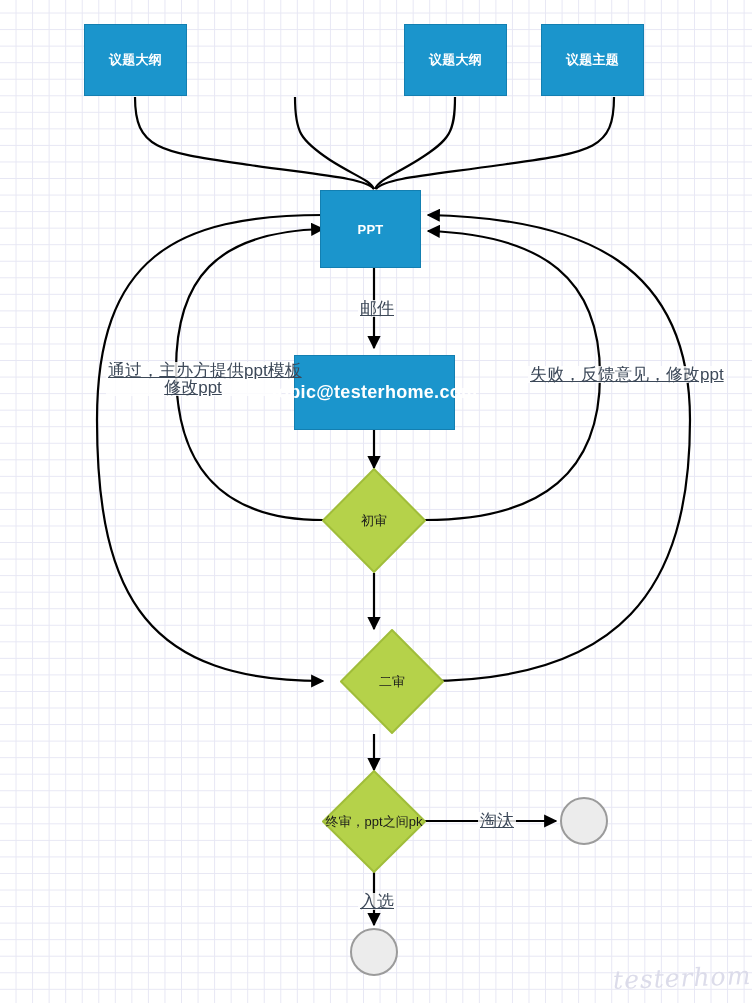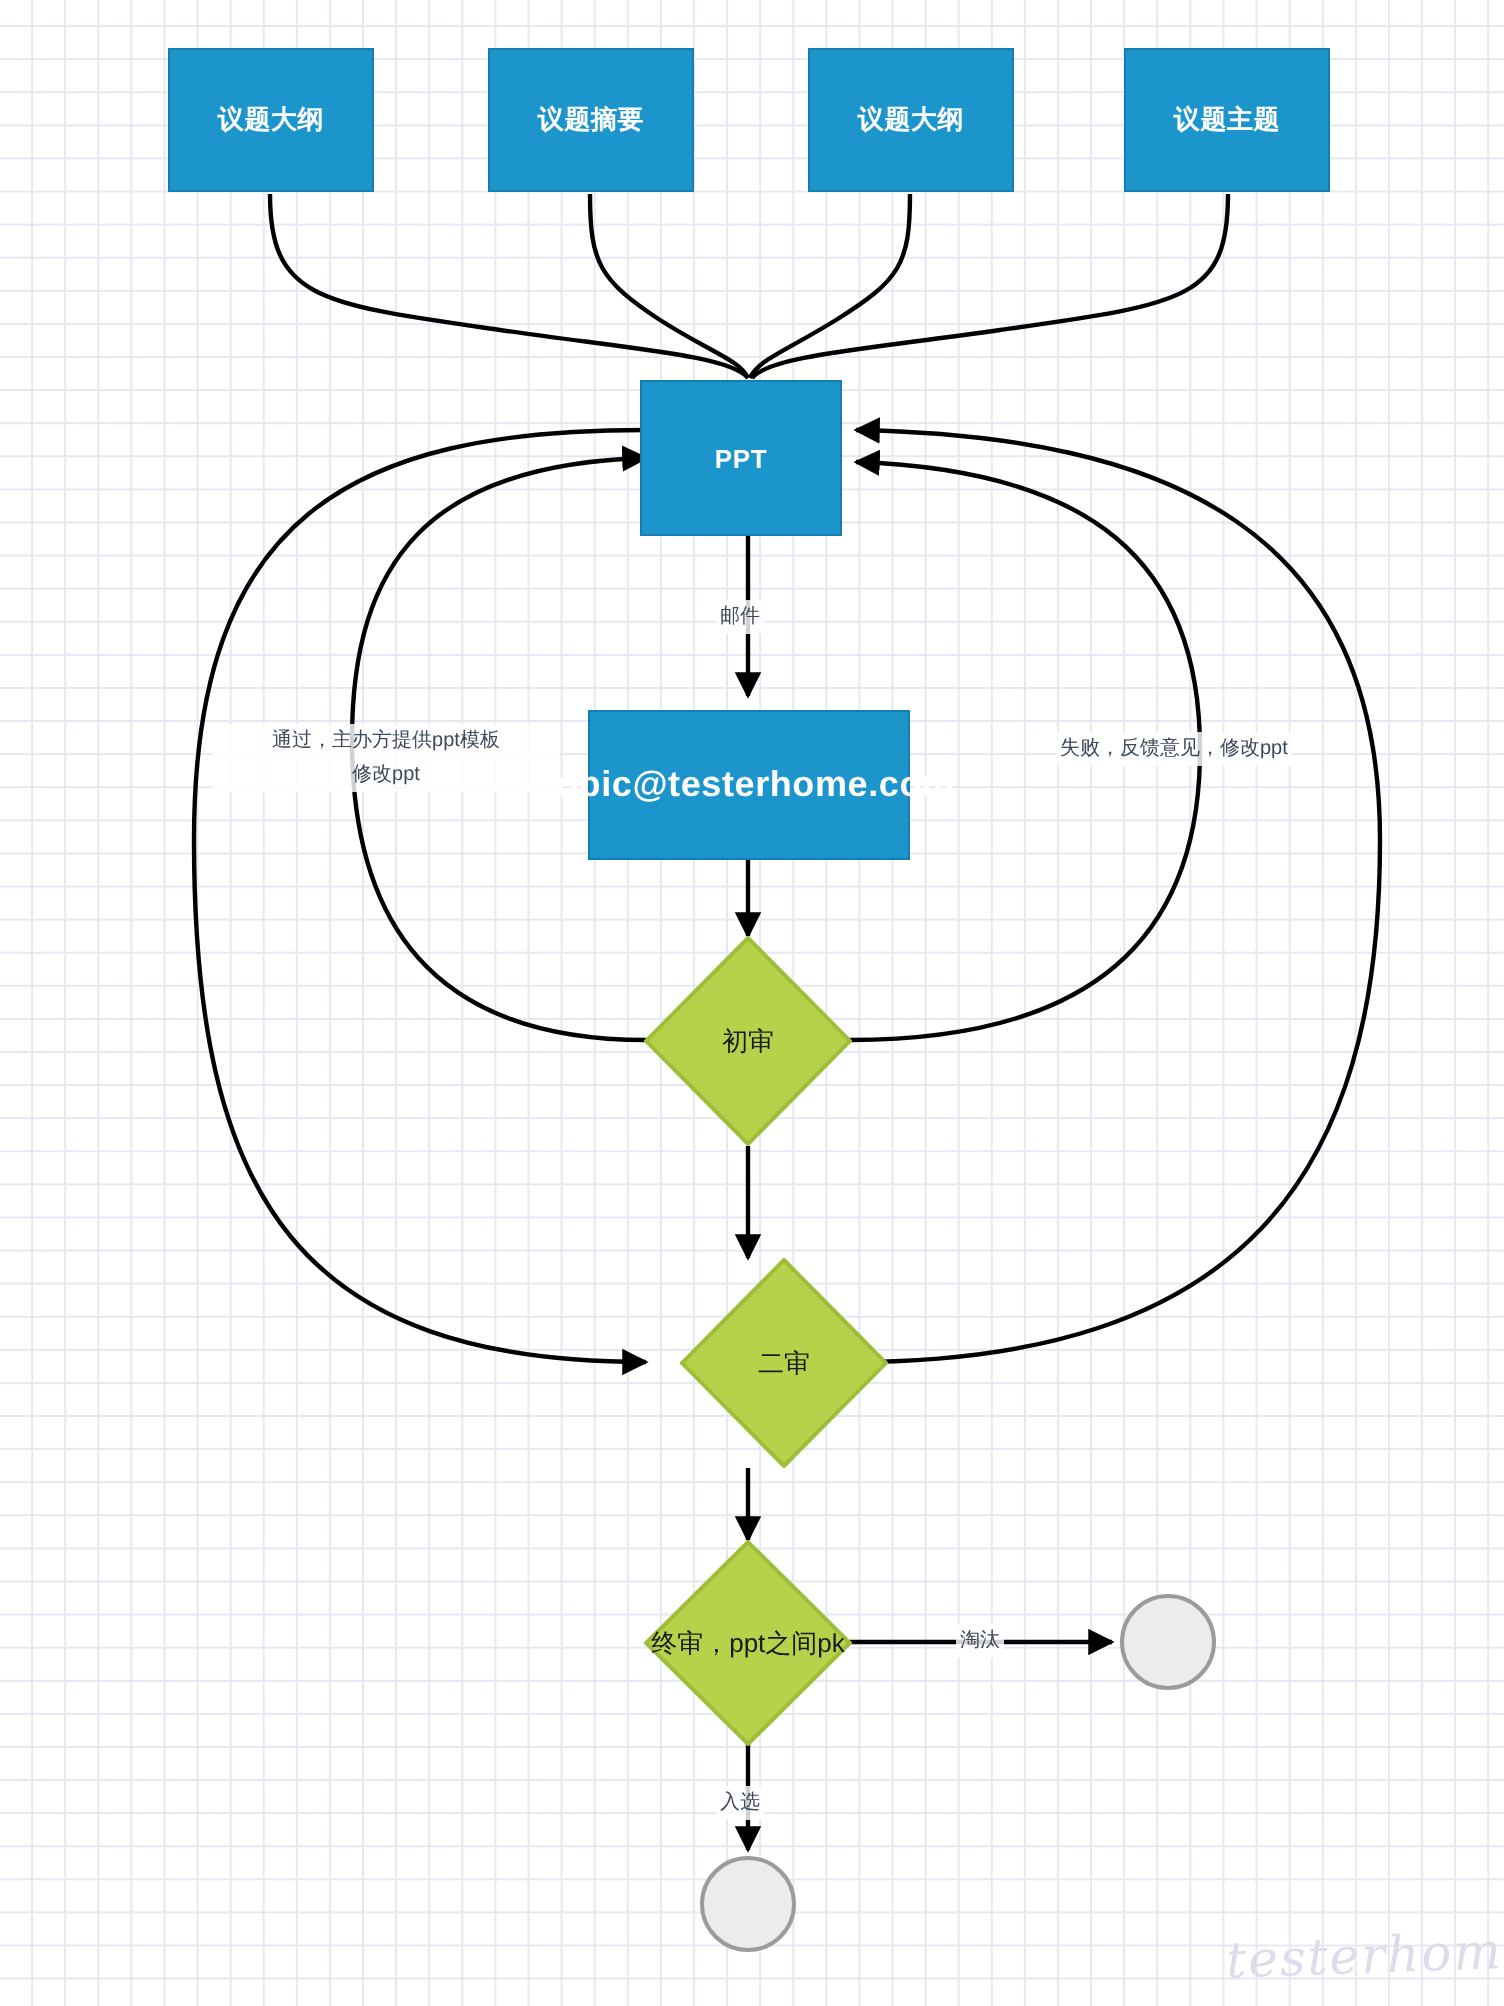--- a/index.html
+++ b/index.html
@@ -73,26 +73,27 @@
   .endcircle {
     position: absolute;
     border-radius: 50%;
     background: #ececec;
     border: 2px solid #9b9b9b;
     box-sizing: border-box;
   }
   .edge-label {
     position: absolute;
     color: #3c4858;
-    font-size: 10px;
+    font-size: 17px;
     line-height: 17px;
     white-space: nowrap;
     text-align: center;
     background: rgba(255,255,255,0.82);
     padding: 0 2px;
+    text-decoration: underline;
   }
   .watermark {
     position: absolute;
     color: #dcdcea;
     font-family: "DejaVu Serif", serif;
     font-style: italic;
     font-size: 25px;
     letter-spacing: 1px;
     white-space: nowrap;
     transform: rotate(-2deg);
@@ -136,29 +137,26 @@
       <path d="M 425 520 C 545 520, 600 470, 600 375 C 600 280, 545 235, 428 231" marker-end="url(#arrow)"></path>
 
       <path d="M 425 681 C 620 681, 690 590, 690 420 C 690 265, 585 218, 428 215" marker-end="url(#arrow)"></path>
     </g>
   </svg>
 
   <div class="node box" style="left:84px; top:24px; width:103px; height:72px;">
     <span>议题大纲</span>
   </div>
 
-  <div class="node box" style="left:244px; top:24px; width:103px; height:72px;">
-    <span>议题摘要</span>
-  </div>
 
   <div class="node box" style="left:404px; top:24px; width:103px; height:72px;">
     <span>议题大纲</span>
   </div>
 
-  <div class="node box" style="left:562px; top:24px; width:103px; height:72px;">
+  <div class="node box" style="left:541px; top:24px; width:103px; height:72px;">
     <span>议题主题</span>
   </div>
 
   <div class="node box" style="left:320px; top:190px; width:101px; height:78px;">
     <span>PPT</span>
   </div>
 
   <div class="node box email" style="left:294px; top:355px; width:161px; height:75px;">
     <span>topic@testerhome.com</span>
   </div>

